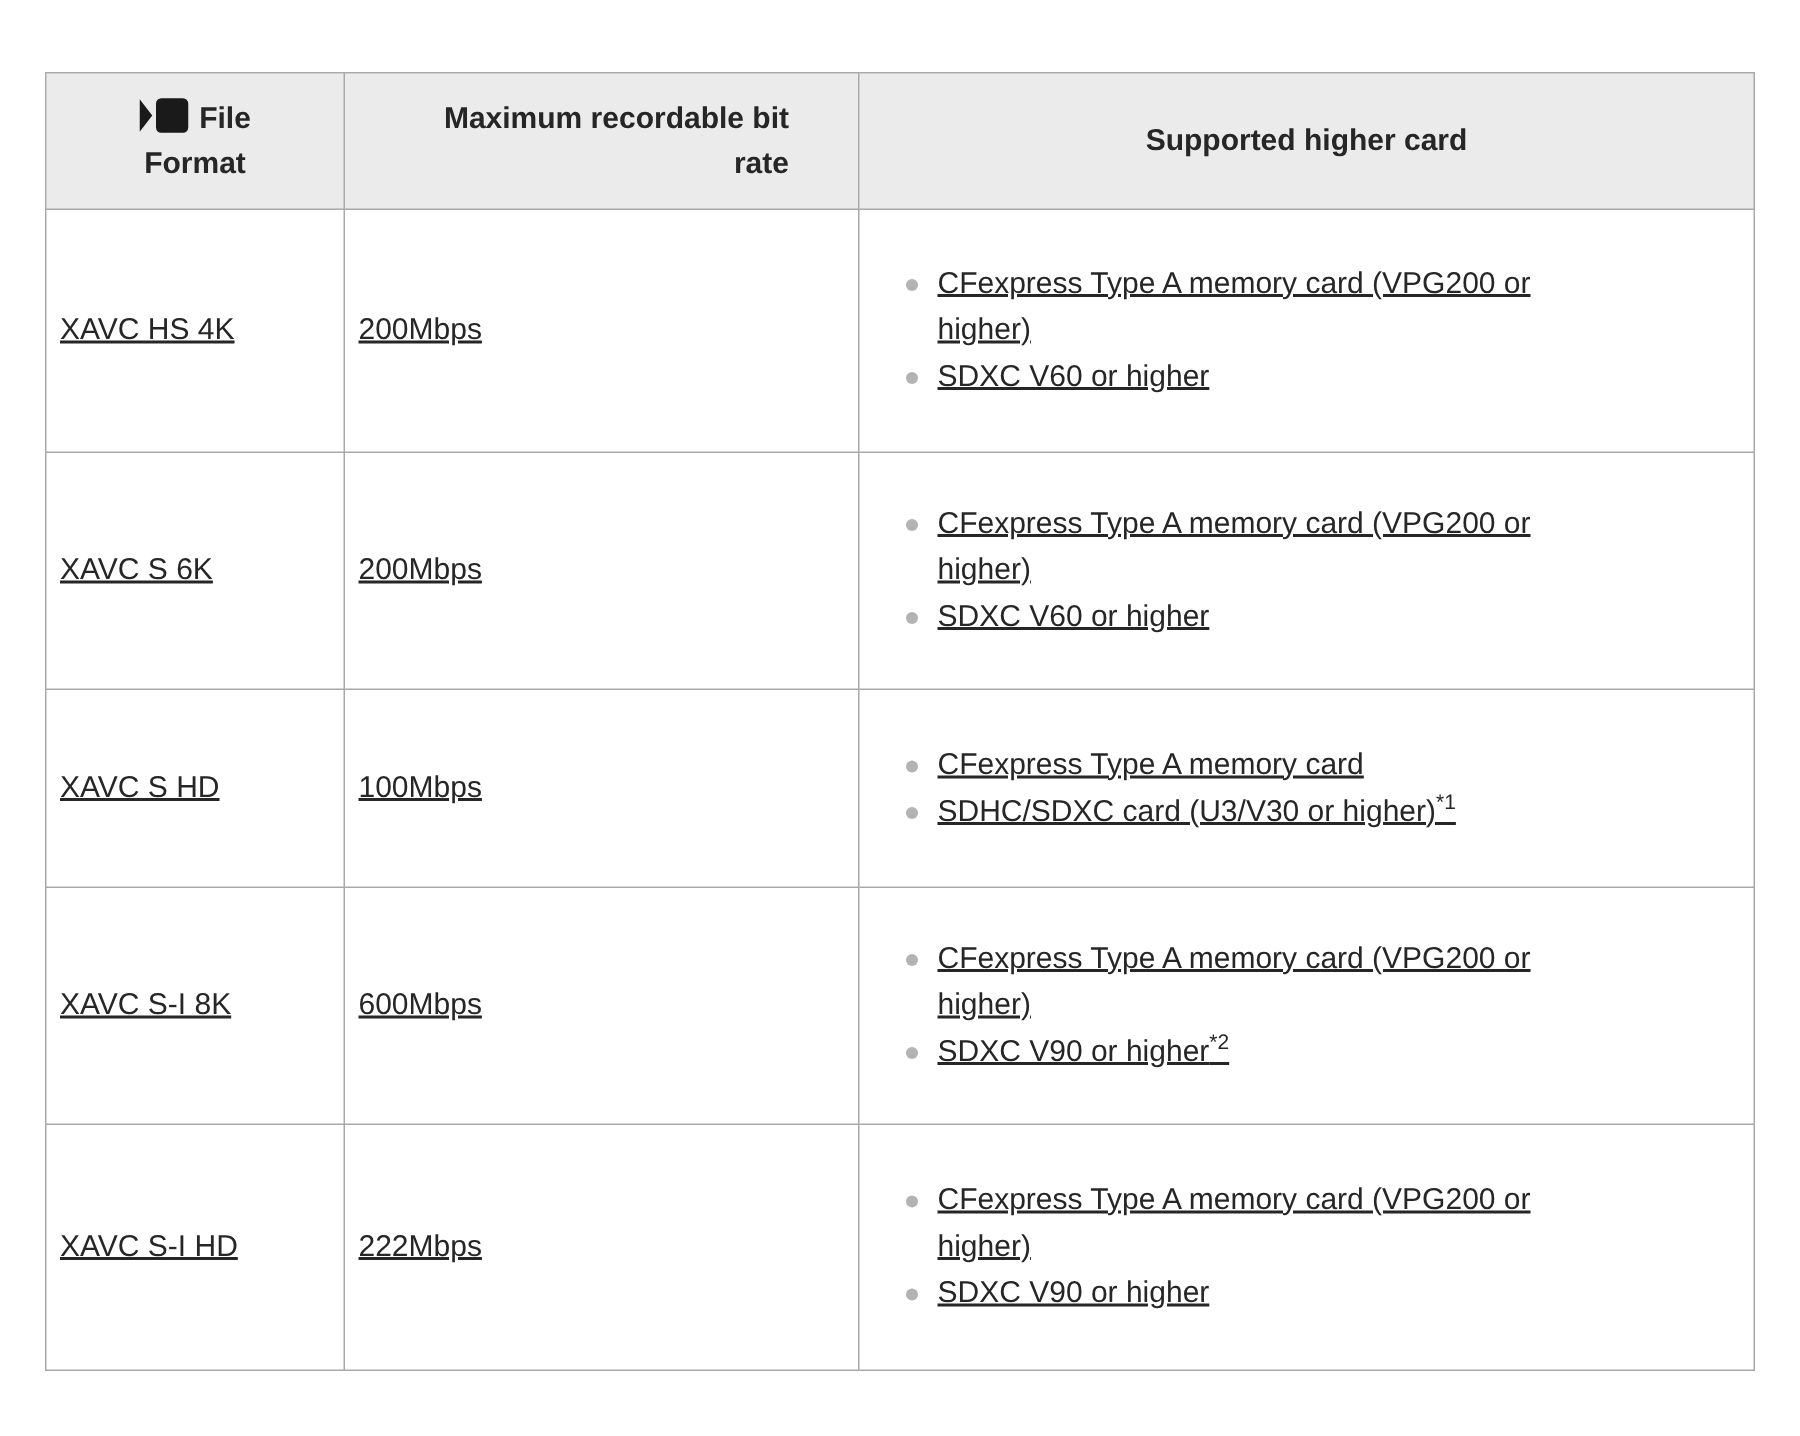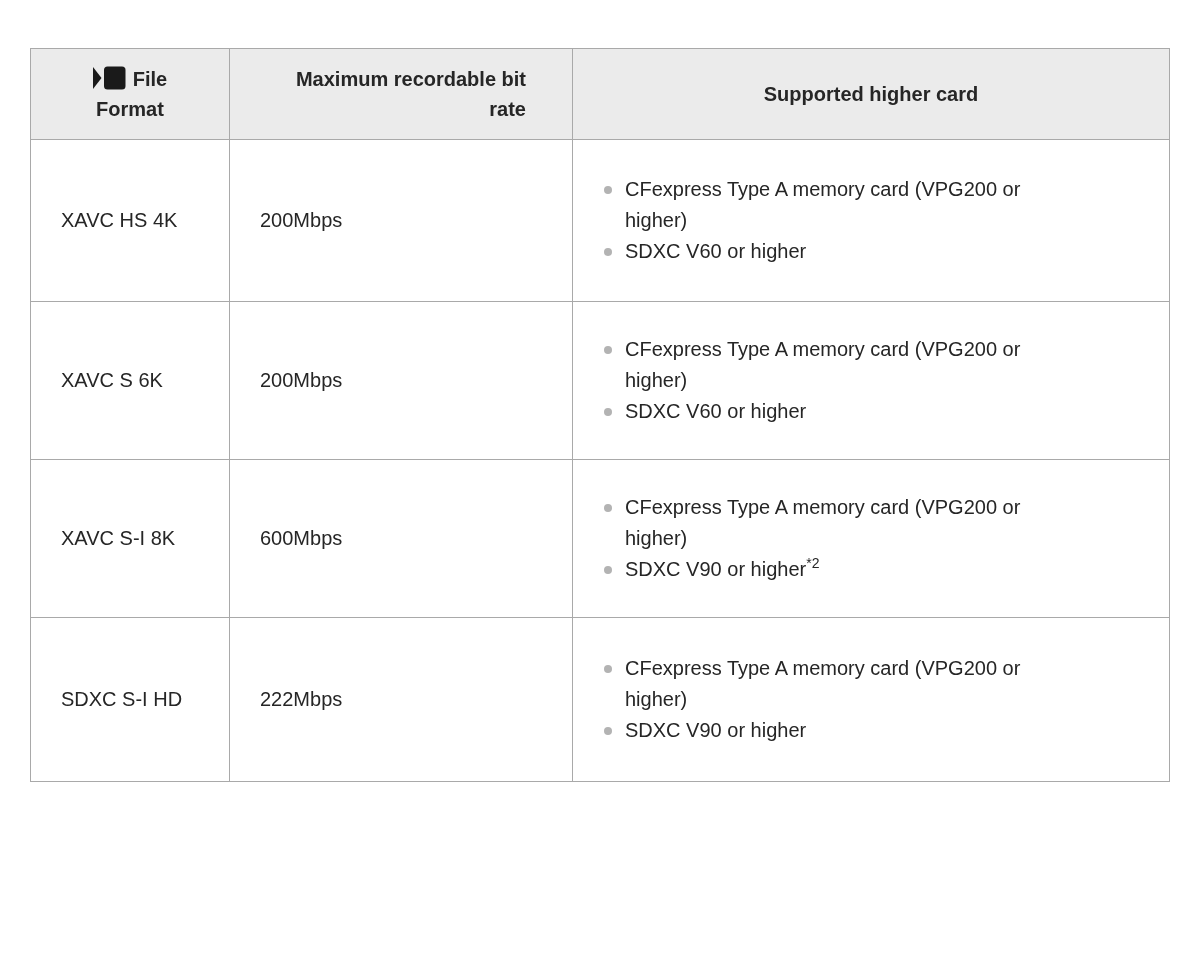--- a/index.html
+++ b/index.html
@@ -2,21 +2,21 @@
 <html><head>
 <meta charset="utf-8">
 <style>
   html, body { margin: 0; padding: 0; }
   body {
     width: 1200px; height: 957px;
     background: #ffffff;
     font-family: "Liberation Sans", sans-serif;
     color: #262626;
   }
-  .page { padding: 48px 0 0 30px; }
+  .page { padding: 48px 0 0 30px; text-decoration: underline; }
 
   table.spec {
     border-collapse: collapse;
     table-layout: fixed;
     width: 1139px;
   }
   th, td {
     border: 1px solid #a9a9a9;
     vertical-align: middle;
     padding: 0;
@@ -29,21 +29,21 @@
     line-height: 30px;
     height: 90px;
   }
   .hdr { display: inline-block; }
   .hdr-ff { max-width: 124px; }
   .hdr-bitrate { max-width: 250px; text-align: right; }
   .movie-icon { display: inline; }
   .movie-icon svg { vertical-align: -4px; margin-right: 7px; }
 
   tbody td { font-size: 20px; border-radius: 29px; }
-  td.format-cell, td.bitrate-cell { padding-left: 30px; }
+  td.format-cell, td.bitrate-cell { padding-left: 9px; }
 
   tr.r0 { height: 162px; }
   tr.r1 { height: 158px; }
   tr.r2 { height: 132px; }
   tr.r3 { height: 158px; }
   tr.r4 { height: 164px; }
 
   ul.cards {
     list-style: none;
     margin: 0;
@@ -118,38 +118,54 @@
                 <span class="dot"></span>
                 <span class="ct"><span>CFexpress Type A memory card (VPG200 or higher)</span><sup></sup></span>
               </li>
             <li>
                 <span class="dot"></span>
                 <span class="ct"><span>SDXC V60 or higher</span><sup></sup></span>
               </li>
           </ul>
         </td>
       </tr>
+      <tr class="r2">
+        <td class="format-cell">XAVC S HD</td>
+        <td class="bitrate-cell">100Mbps</td>
+        <td class="cards-cell">
+          <ul class="cards">
+            <li>
+                <span class="dot"></span>
+                <span class="ct"><span>CFexpress Type A memory card</span><sup></sup></span>
+              </li>
+            <li>
+                <span class="dot"></span>
+                <span class="ct"><span>SDHC/SDXC card (U3/V30 or higher)</span><sup>*1</sup></span>
+              </li>
+          </ul>
+        </td>
+      </tr>
       <tr class="r3">
         <td class="format-cell">XAVC S-I 8K</td>
         <td class="bitrate-cell">600Mbps</td>
         <td class="cards-cell">
           <ul class="cards">
             <li>
                 <span class="dot"></span>
                 <span class="ct"><span>CFexpress Type A memory card (VPG200 or higher)</span><sup></sup></span>
               </li>
             <li>
                 <span class="dot"></span>
                 <span class="ct"><span>SDXC V90 or higher</span><sup>*2</sup></span>
               </li>
           </ul>
         </td>
       </tr>
       <tr class="r4">
-        <td class="format-cell">SDXC S-I HD</td>
+        <td class="format-cell">XAVC S-I HD</td>
         <td class="bitrate-cell">222Mbps</td>
         <td class="cards-cell">
           <ul class="cards">
             <li>
                 <span class="dot"></span>
                 <span class="ct"><span>CFexpress Type A memory card (VPG200 or higher)</span><sup></sup></span>
               </li>
             <li>
                 <span class="dot"></span>
                 <span class="ct"><span>SDXC V90 or higher</span><sup></sup></span>

